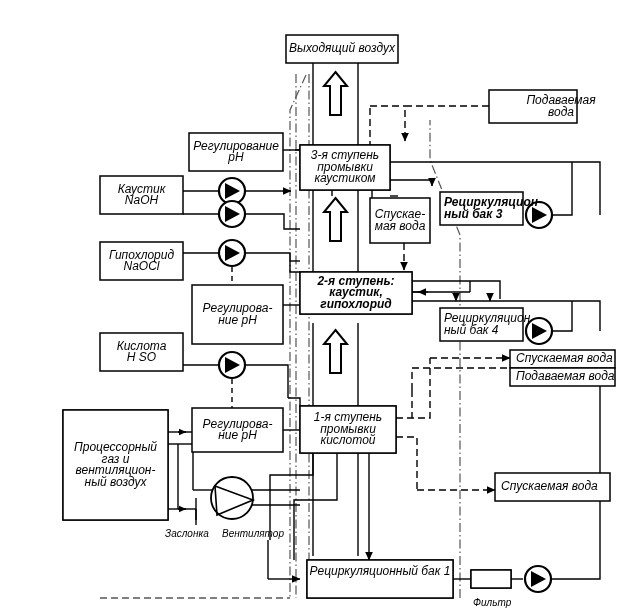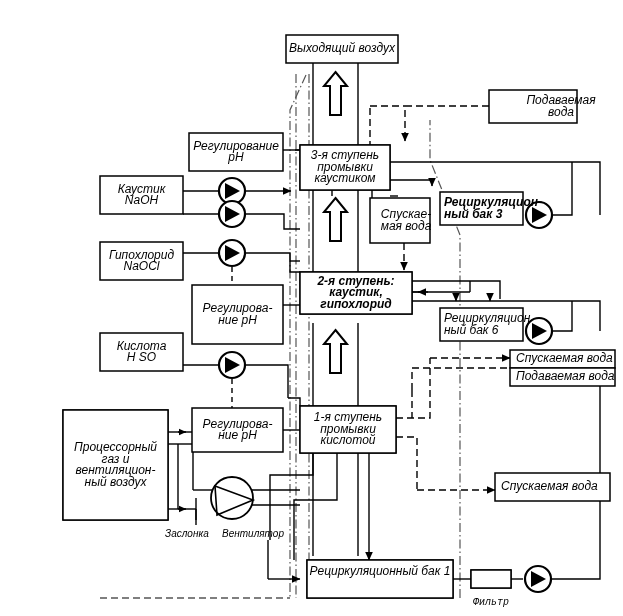--- a/index.html
+++ b/index.html
@@ -265,39 +265,39 @@
 промывки
 каустиком</div>
 
   <div class="lbl" style="left:300px;top:272px;width:112px;height:42px;font-weight:bold;">2-я ступень:
 каустик, гипохлорид</div>
 
   <div class="lbl" style="left:300px;top:406px;width:96px;height:47px;">1-я ступень
 промывки
 кислотой</div>
 
-  <div class="lbl" style="left:370px;top:198px;width:60px;height:45px;padding-left:6px;">Спускае-
+  <div class="lbl" style="left:370px;top:198px;width:60px;height:45px;">Спускае-
 мая вода</div>
 
   <div class="lbl" style="left:489px;top:90px;width:88px;height:33px;padding-left:28px;">Подаваемая
 вода</div>
 
   <div class="lbl left" style="left:444px;top:192px;width:79px;height:33px;font-weight:bold;">Рециркуляцион-
 ный бак 3</div>
 
   <div class="lbl left" style="left:444px;top:308px;width:79px;height:33px;">Рециркуляцион
-ный бак 6</div>
+ный бак 4</div>
 
   <div class="lbl left" style="left:516px;top:350px;width:99px;height:18px;">Спускаемая вода</div>
 
   <div class="lbl left" style="left:516px;top:368px;width:99px;height:18px;">Подаваемая вода</div>
 
   <div class="lbl left" style="left:501px;top:473px;width:109px;height:28px;">Спускаемая вода</div>
 
   <div class="lbl" style="left:307px;top:560px;width:146px;height:24px;">Рециркуляционный бак 1</div>
 
   <div class="freelbl" style="left:165px;top:528px;">Заслонка</div>
 
   <div class="freelbl" style="left:222px;top:528px;">Вентилятор</div>
 
-  <div class="freelbl" style="left:473px;top:597px;font-family:Liberation Mono, monospace;">Фильтр</div>
+  <div class="freelbl" style="left:473px;top:597px;">Фильтр</div>
 
 </div>
 
 </body></html>

